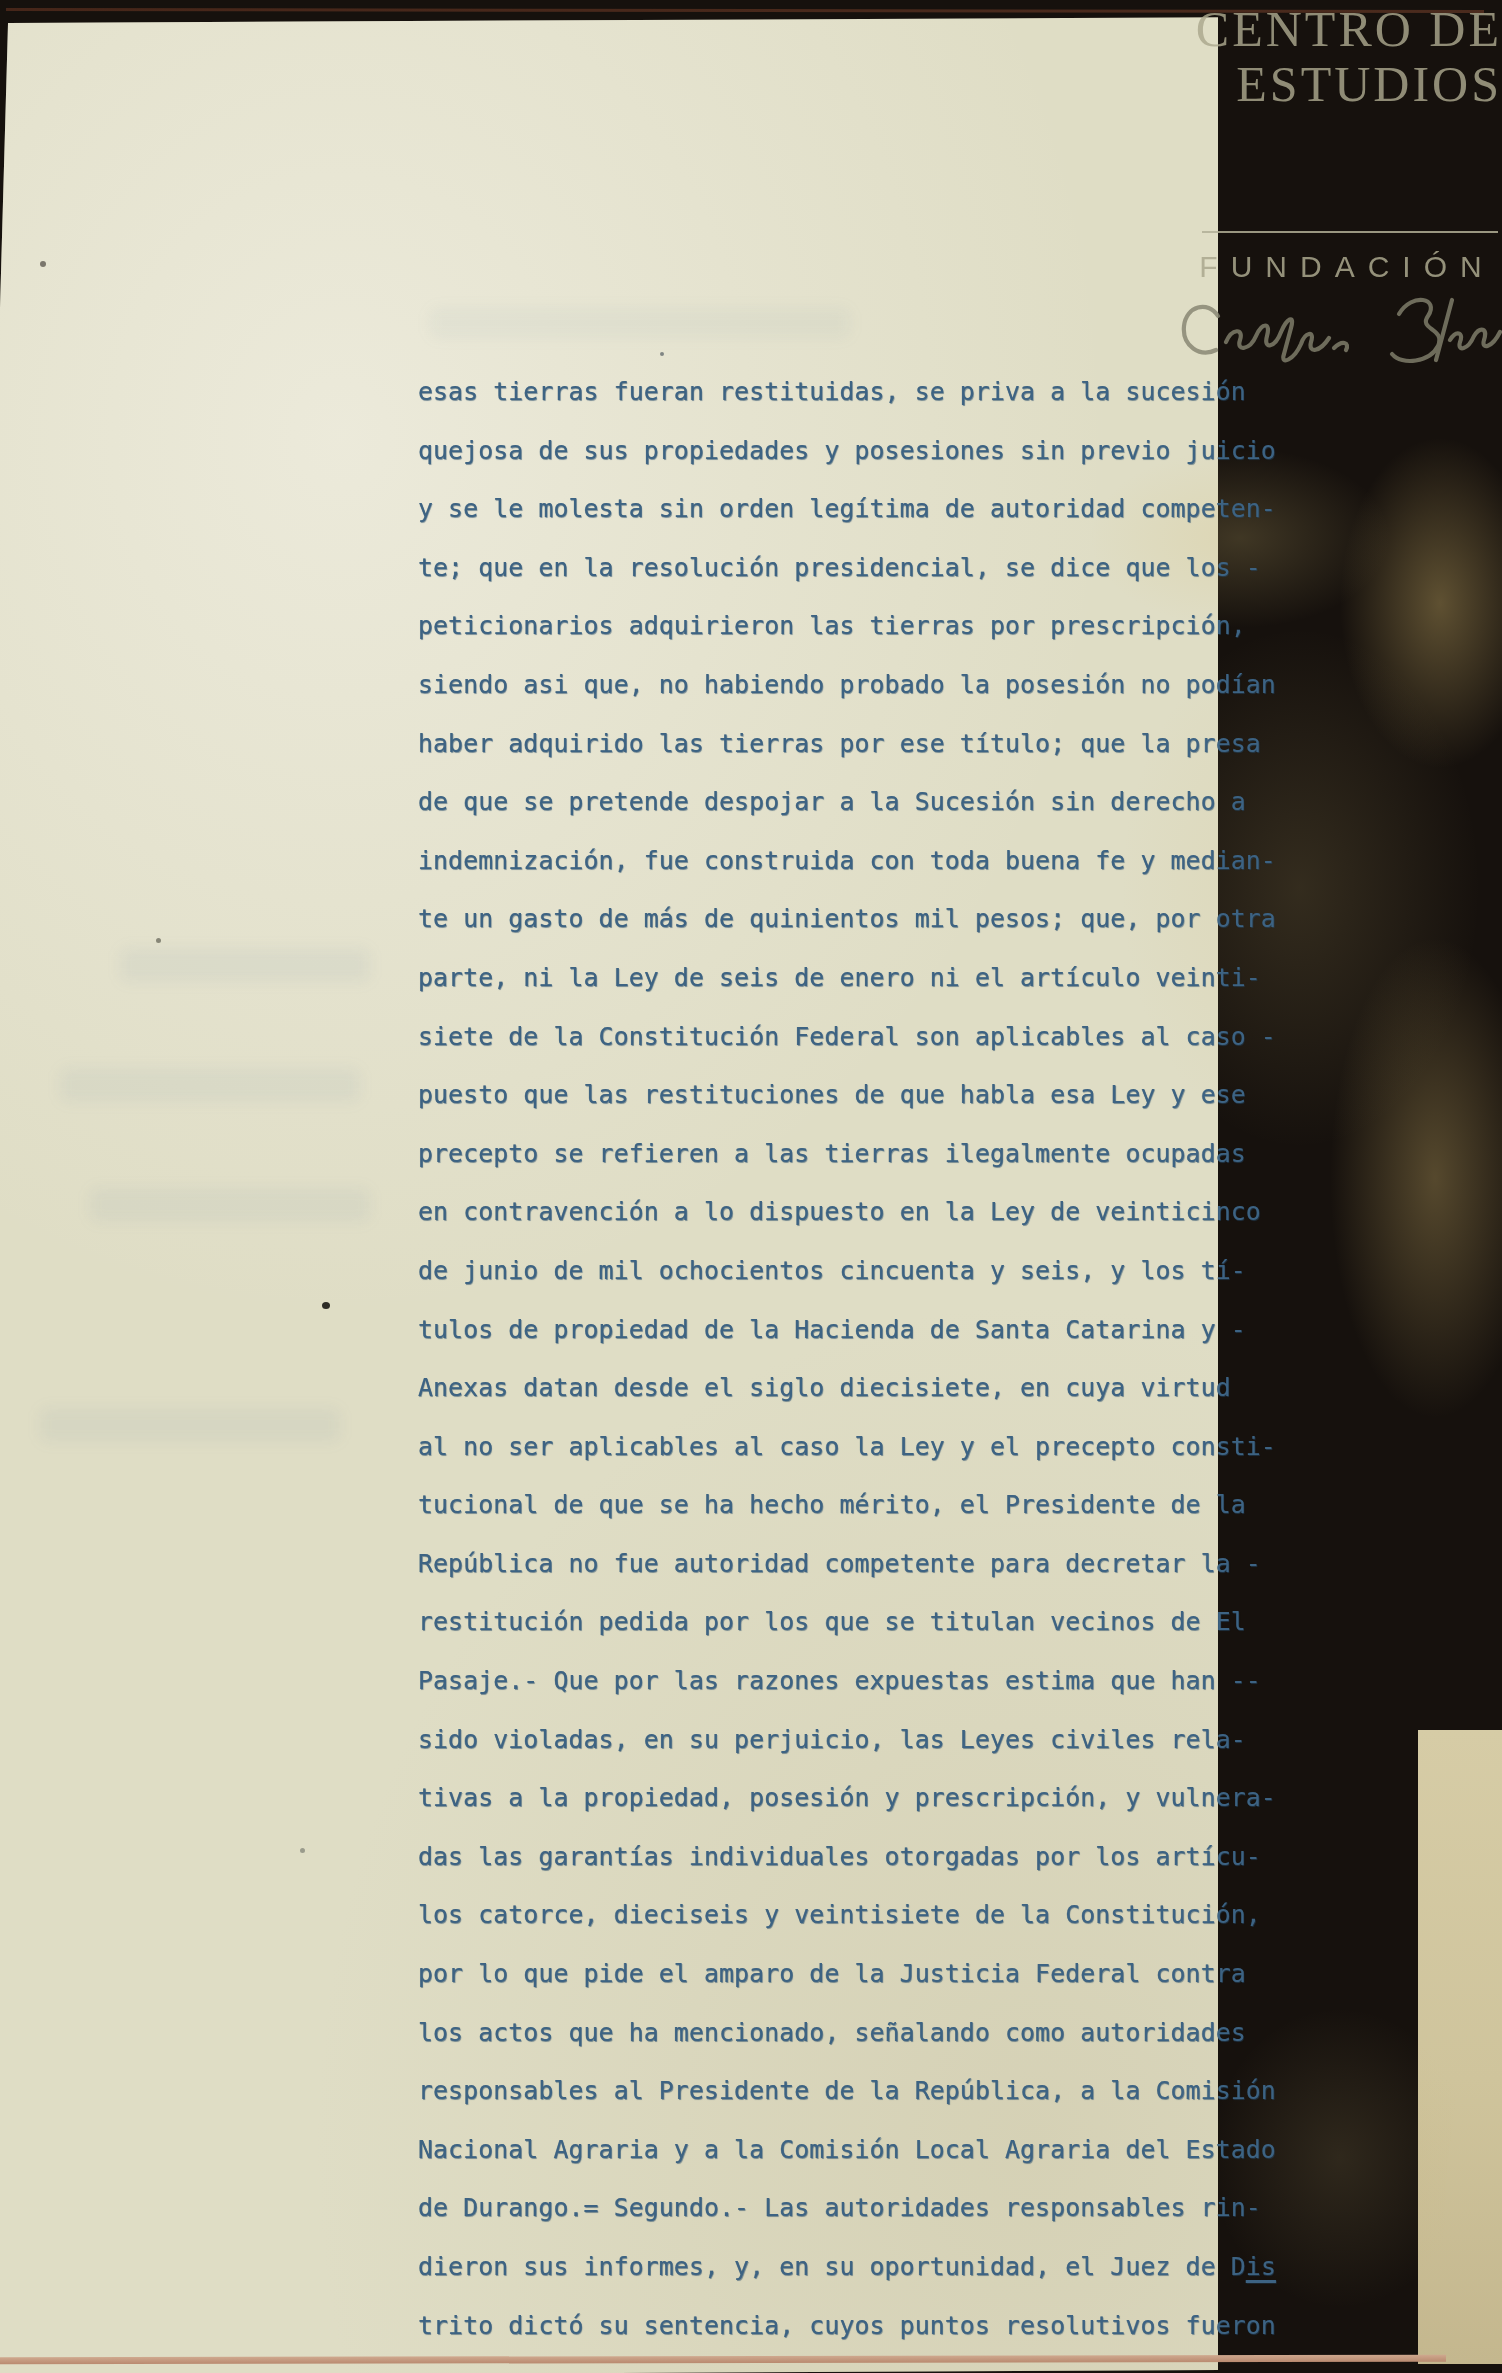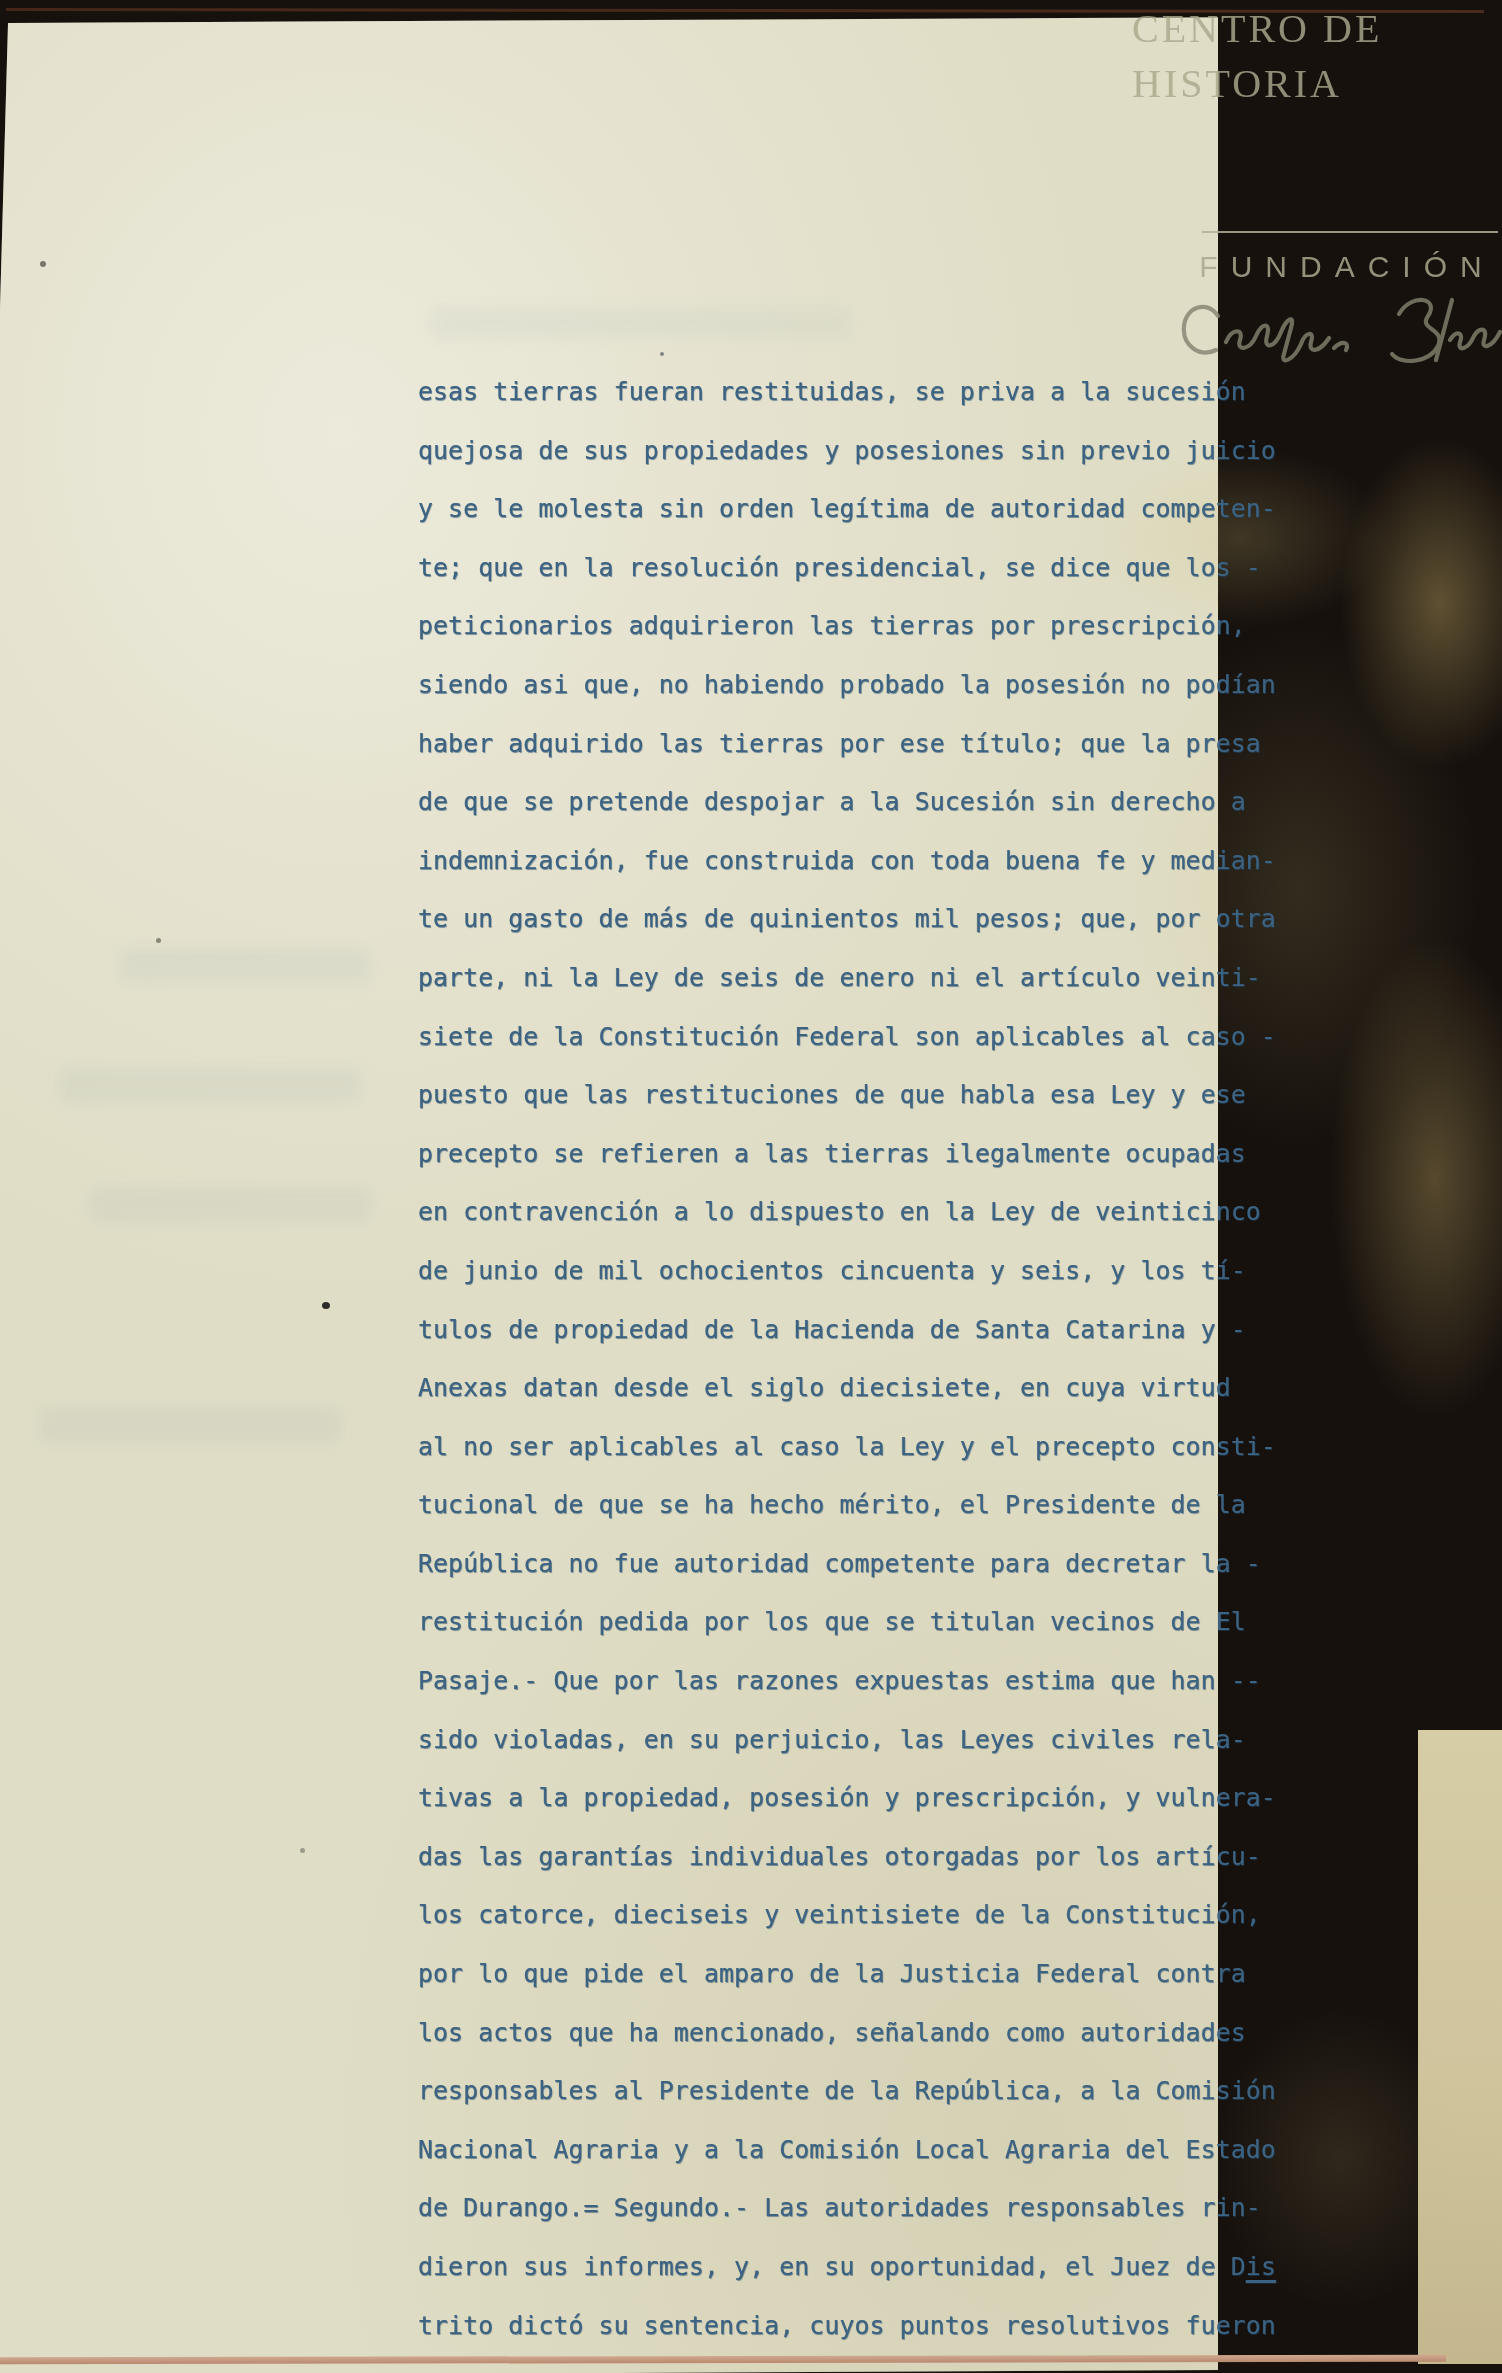--- a/index.html
+++ b/index.html
@@ -59,23 +59,23 @@
   
   .edge-top{position:absolute;left:6px;top:9px;width:1478px;height:3px;
     background:linear-gradient(90deg,rgba(110,55,35,.55),rgba(140,75,50,.45));
     transform:rotate(0.08deg);z-index:4;}
   .edge-bottom{position:absolute;left:0px;top:2356px;width:1446px;height:7px;
     background:linear-gradient(180deg,#cfa88e,#b98a70);
     transform:rotate(-0.10deg);z-index:4;}
   
   .watermark{position:absolute;right:0;top:0;width:380px;z-index:6;pointer-events:none;}
   .wm-institution{
-    position:absolute;right:0;top:2px;width:370px;text-align:left;
+    position:absolute;right:0;top:2px;width:370px;text-align:right;
     font-family:"Liberation Serif","DejaVu Serif",serif;
-    font-size:40px;line-height:54.5px;letter-spacing:3px;
+    font-size:50px;line-height:54.5px;letter-spacing:3px;
     color:var(--wm);opacity:.82;
   }
   .wm-rule{position:absolute;right:4px;top:231px;width:296px;height:2px;background:#b2af96;opacity:.85;}
   .wm-foundation{
     position:absolute;right:0px;top:250px;width:310px;text-align:center;
     font-family:"Liberation Sans","DejaVu Sans",sans-serif;
     font-size:30px;letter-spacing:13px;color:var(--wm);opacity:.85;font-weight:400;
   }
   .wm-signature{position:absolute;right:-2px;top:290px;opacity:.8;}
 </style>
@@ -106,21 +106,21 @@
     <div class="speck d"></div>
     <div class="speck e"></div>
   </div>
 
   <div class="edge-top"></div>
   <div class="edge-bottom"></div>
 
   <div class="watermark">
     <div class="wm-institution">
       <div>CENTRO DE</div>
-      <div>HISTORIA</div>
+      <div>ESTUDIOS</div>
     </div>
     <div class="wm-rule"></div>
     <div class="wm-foundation">FUNDACIÓN</div>
     <svg class="wm-signature" width="330" height="95" viewBox="0 0 330 95" fill="none" aria-label="Carlos Slim">
       <g stroke="#84836f" stroke-width="4.2" stroke-linecap="round" stroke-linejoin="round" fill="none">
         <path d="M44 26 C34 10 12 16 10 36 C8 56 26 68 42 60"></path>
         <path d="M52 52 C58 38 70 38 66 50 C62 62 76 60 82 46 C88 32 97 32 93 46 C89 60 101 58 107 42 C113 28 121 24 117 38 L110 64 C106 76 120 70 127 54 C131 42 141 40 137 52 C134 64 146 62 155 48"></path>
         <path d="M160 58 C168 50 176 52 172 60"></path>
         <path d="M225 24 C238 2 266 8 254 26 C244 40 272 38 264 56 C256 72 228 76 218 64"></path>
         <path d="M278 10 L262 70"></path>

